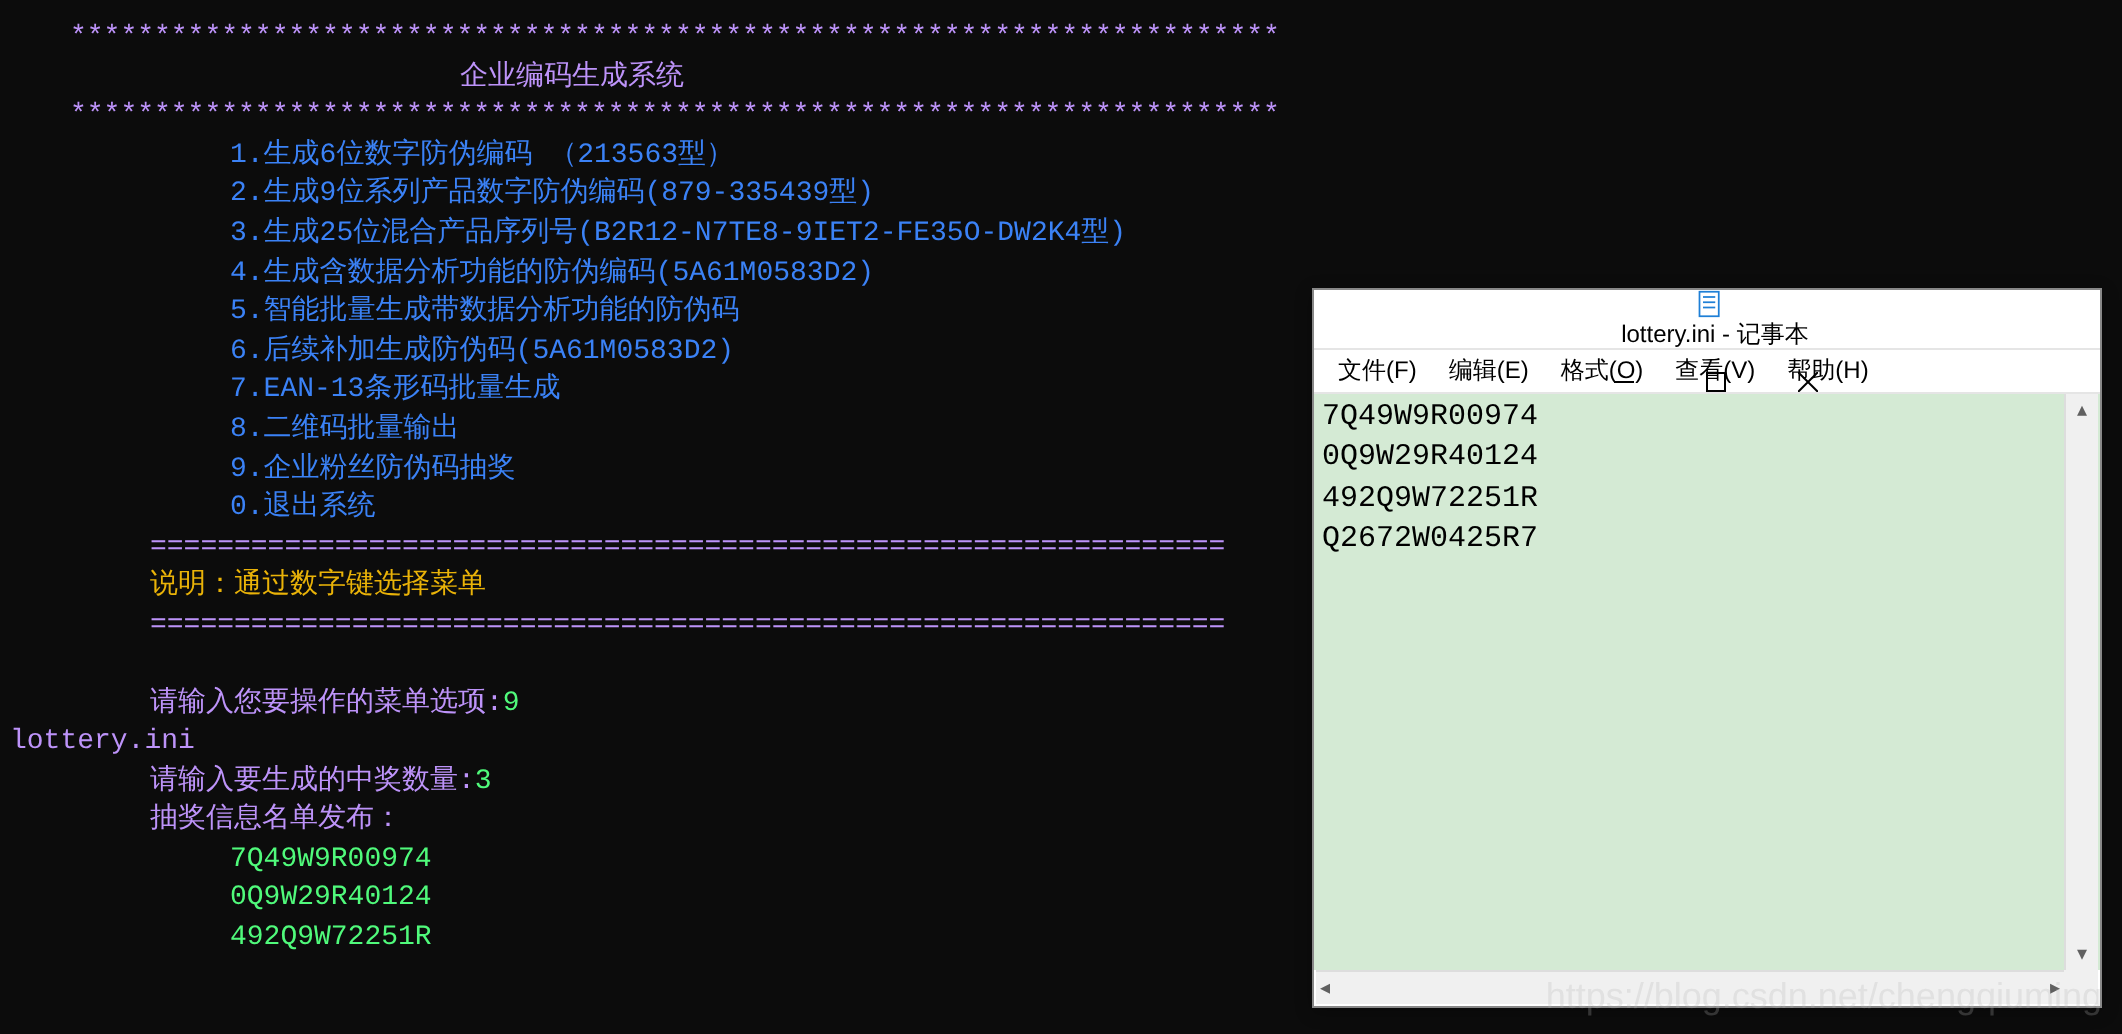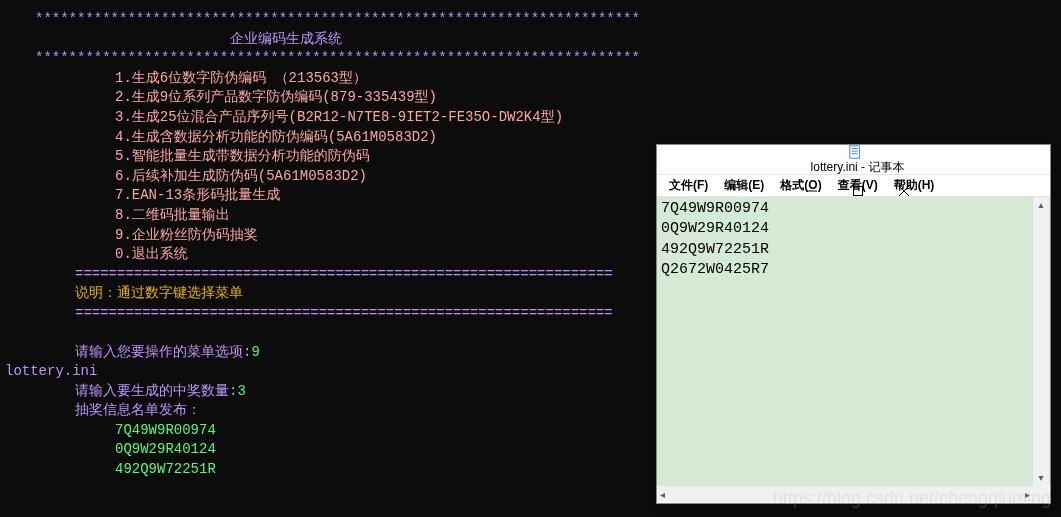--- a/index.html
+++ b/index.html
@@ -26,21 +26,21 @@
       letter-spacing: 0;
       white-space: nowrap;
       overflow: hidden;
     }
     .title-line {
       color: #bd93f9;
       text-align: left;
       padding-left: 195px;
     }
     .menu-item {
-      color: #fca5a5;
+      color: #3b82f6;
       padding-left: 80px;
     }
     .equals {
       color: #bd93f9;
       white-space: nowrap;
       overflow: hidden;
       padding-left: 40px;
     }
     .instruction {
       color: #eab308;
@@ -119,21 +119,20 @@
     }
     .np-menubar {
       display: flex;
       height: 22px;
       align-items: center;
       padding: 0 4px;
       background: #fff;
       border-bottom: 1px solid #e5e5e5;
       font-size: 12px;
       color: #000;
-      font-weight: bold;
     }
     .np-menu {
       padding: 2px 8px;
       cursor: pointer;
     }
     .np-content {
       background: #d4ead4;
       height: calc(100% - 30px - 22px - 18px);
       padding: 2px 4px;
       font-family: "Consolas", "Courier New", monospace;

